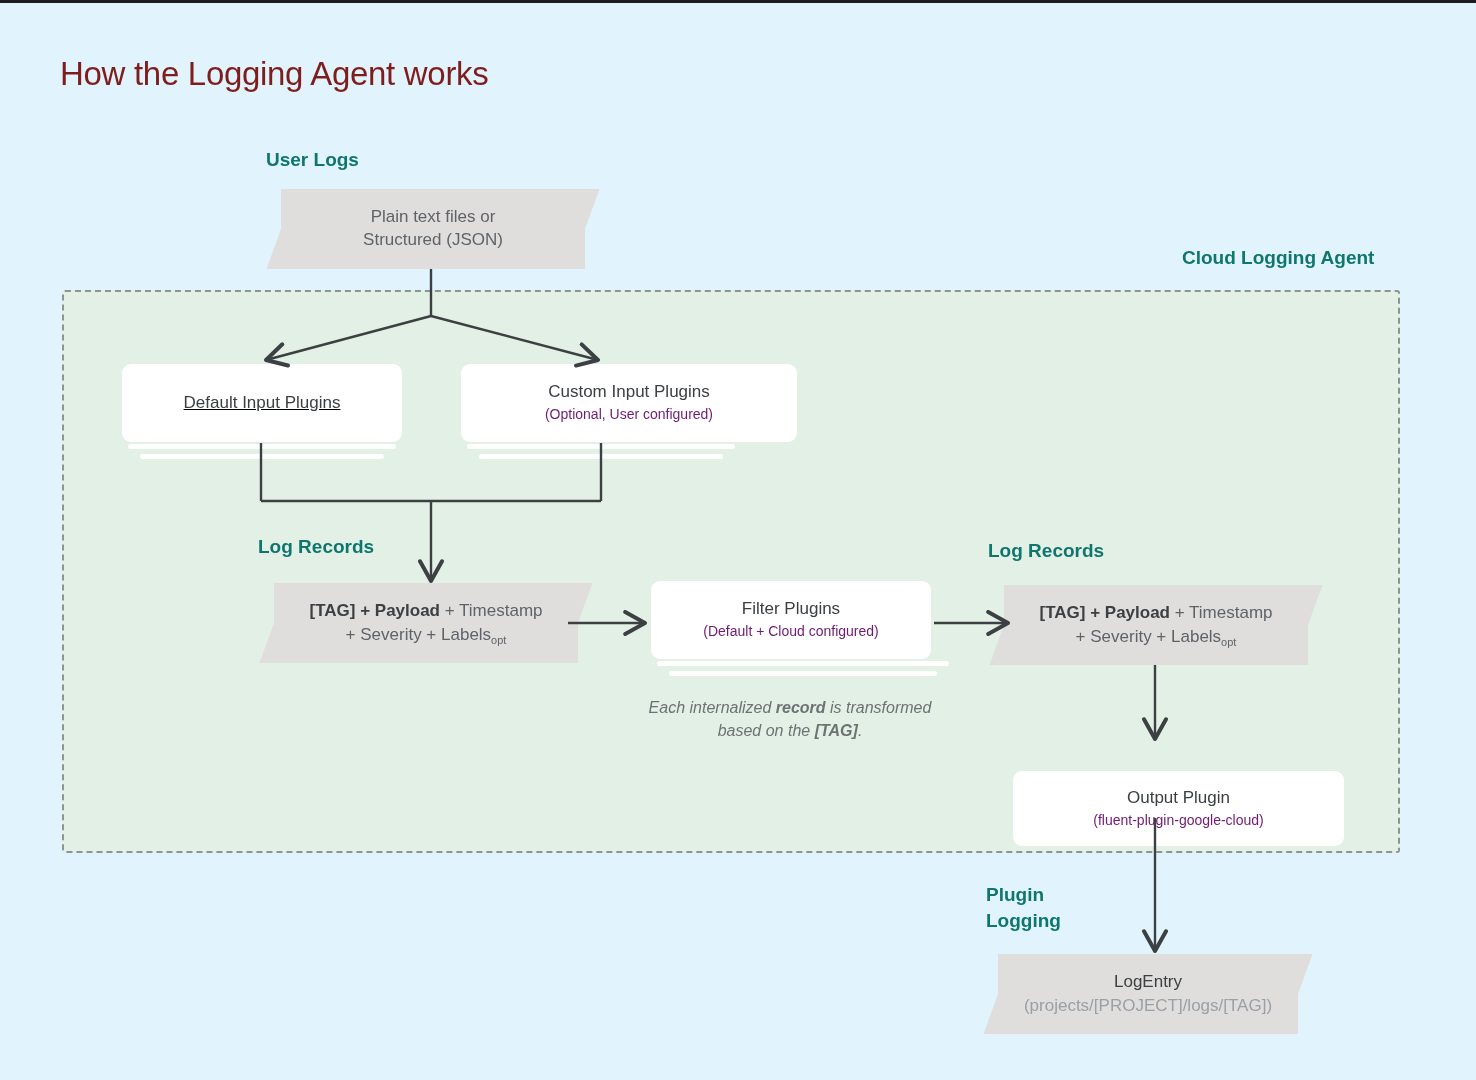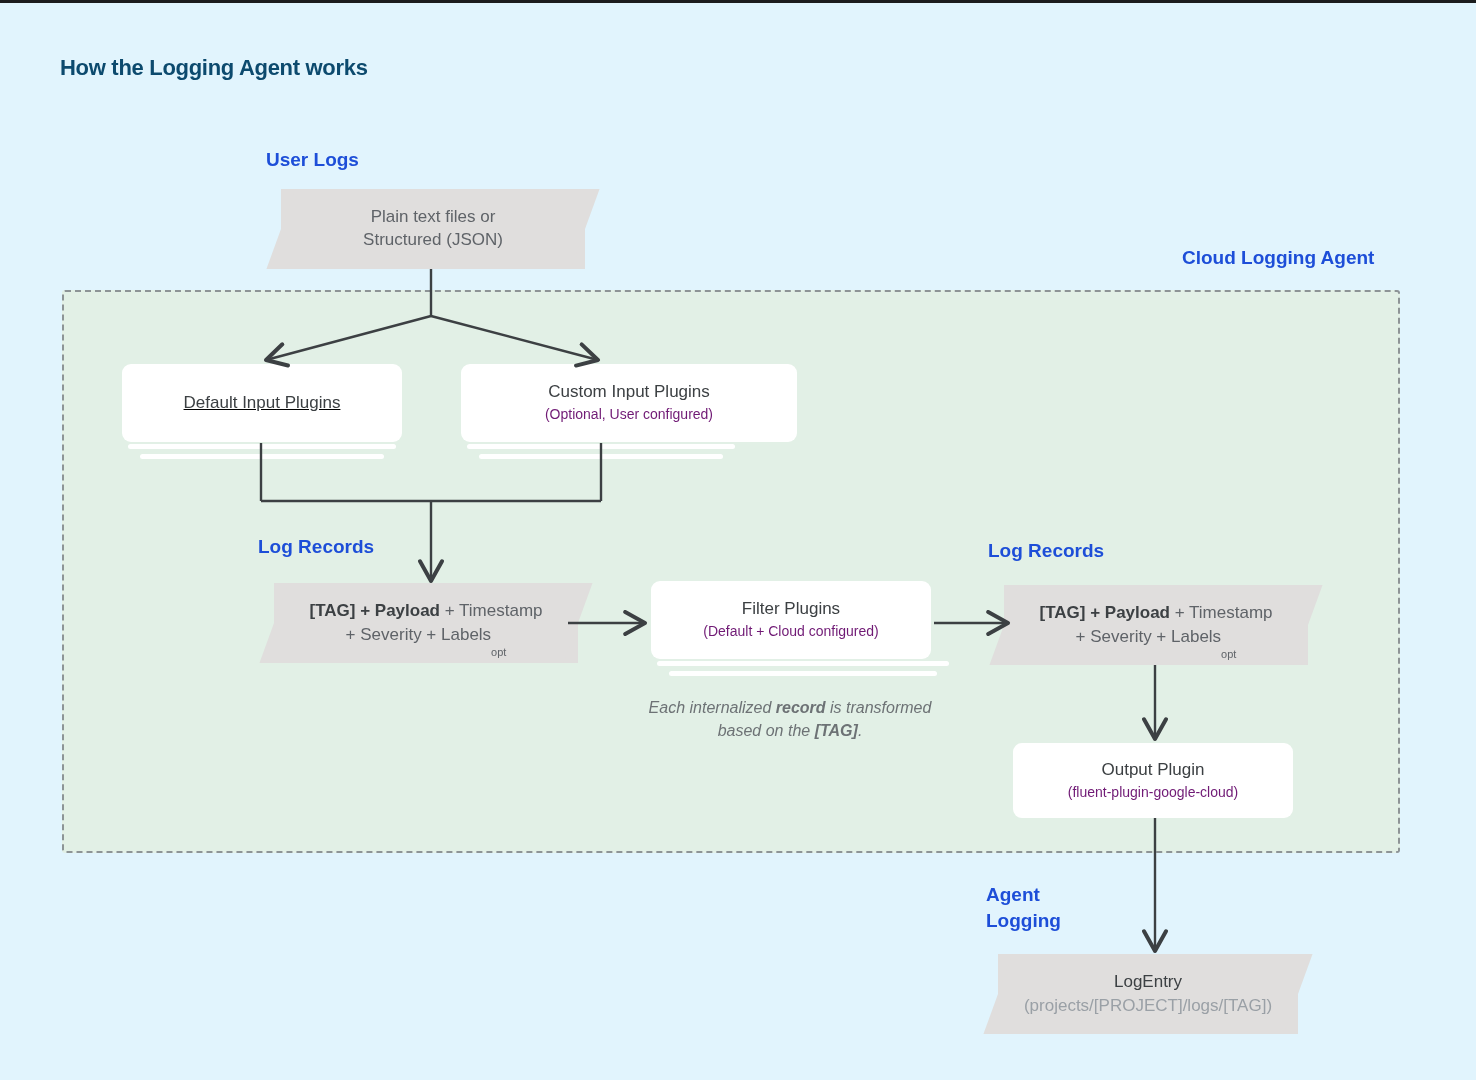--- a/index.html
+++ b/index.html
@@ -15,31 +15,31 @@
     overflow: hidden;
     font-family: "Liberation Sans", sans-serif;
     border-top: 3px solid #1b1c1d;
     box-sizing: border-box;
   }
   .abs { position: absolute; }
 
   
   #page-title {
     left: 60px; top: 52px;
-    font-size: 22px;
-    font-weight: bold;
-    color: #0c4a6e;
+    font-size: 33px;
+    font-weight: normal;
+    color: #7f1d1d;
     letter-spacing: -0.3px;
   }
 
   
   .group-label {
     font-size: 19px;
     font-weight: bold;
-    color: #1d4ed8;
+    color: #0f766e;
     line-height: 1.35;
     white-space: pre-line;
   }
   #label-user-logs   { left: 266px; top: 144px; }
   #label-agent       { left: 1182px; top: 242px; }
   #label-logrec-1    { left: 258px; top: 531px; }
   #label-logrec-2    { left: 988px; top: 535px; }
   #label-cloud-log   { left: 986px; top: 879px; }
 
   
@@ -91,21 +91,21 @@
   }
   #para-logrec-2 {
     left: 1004px; top: 582px; width: 304px; height: 80px;
     font-size: 17px; line-height: 1.4;
   }
   #para-logentry {
     left: 998px; top: 951px; width: 300px; height: 80px;
     font-size: 17px; line-height: 1.4;
   }
   .para b { font-weight: bold; color: #3c4043; }
-  .para sub { font-size: 11px; vertical-align: baseline; position: relative; top: 16px; }
+  .para sub { font-size: 11px; vertical-align: baseline; position: relative; top: 4px; }
 
   
   .card-wrap { position: absolute; }
   .card {
     position: relative;
     background: #ffffff;
     border-radius: 9px;
     display: flex;
     flex-direction: column;
     align-items: center;
@@ -128,21 +128,21 @@
   .stack-bar {
     position: absolute;
     height: 5px;
     background: #ffffff;
     border-radius: 3px;
     z-index: 2;
   }
   #wrap-default   { left: 122px; top: 361px; width: 280px; text-decoration: underline; }
   #wrap-custom    { left: 461px; top: 361px; width: 280px; }
   #wrap-filter    { left: 651px; top: 578px; width: 304px; }
-  #card-output    { left: 1013px; top: 740px; width: 280px; height: 75px; text-align: center; }
+  #card-output    { left: 1013px; top: 768px; width: 331px; height: 75px; text-align: center; }
 
   
   #wires { left: 0; top: 0; width: 1476px; height: 1080px; pointer-events: none; z-index: 4; }
 
   
   #caption {
     left: 630px; top: 693px; width: 320px;
     text-align: center;
     font-size: 16px;
     font-style: italic;
@@ -157,21 +157,21 @@
 <div id="canvas">
 
   <div class="abs" id="page-title">How the Logging Agent works</div>
 
   <div class="abs" id="agent-box"></div>
 
   <div class="abs group-label" id="label-user-logs">User Logs</div>
   <div class="abs group-label" id="label-agent">Cloud Logging Agent</div>
   <div class="abs group-label" id="label-logrec-1">Log Records</div>
   <div class="abs group-label" id="label-logrec-2">Log Records</div>
-  <div class="abs group-label" id="label-cloud-log">Agent
+  <div class="abs group-label" id="label-cloud-log">Plugin
 Logging</div>
 
   <div class="abs para" id="para-userlogs">
     <div class="para-skew"></div>
     <div class="para-inner">
       <span>Plain text files or</span>
       <span>Structured (JSON)</span>
     </div>
   </div>
 

